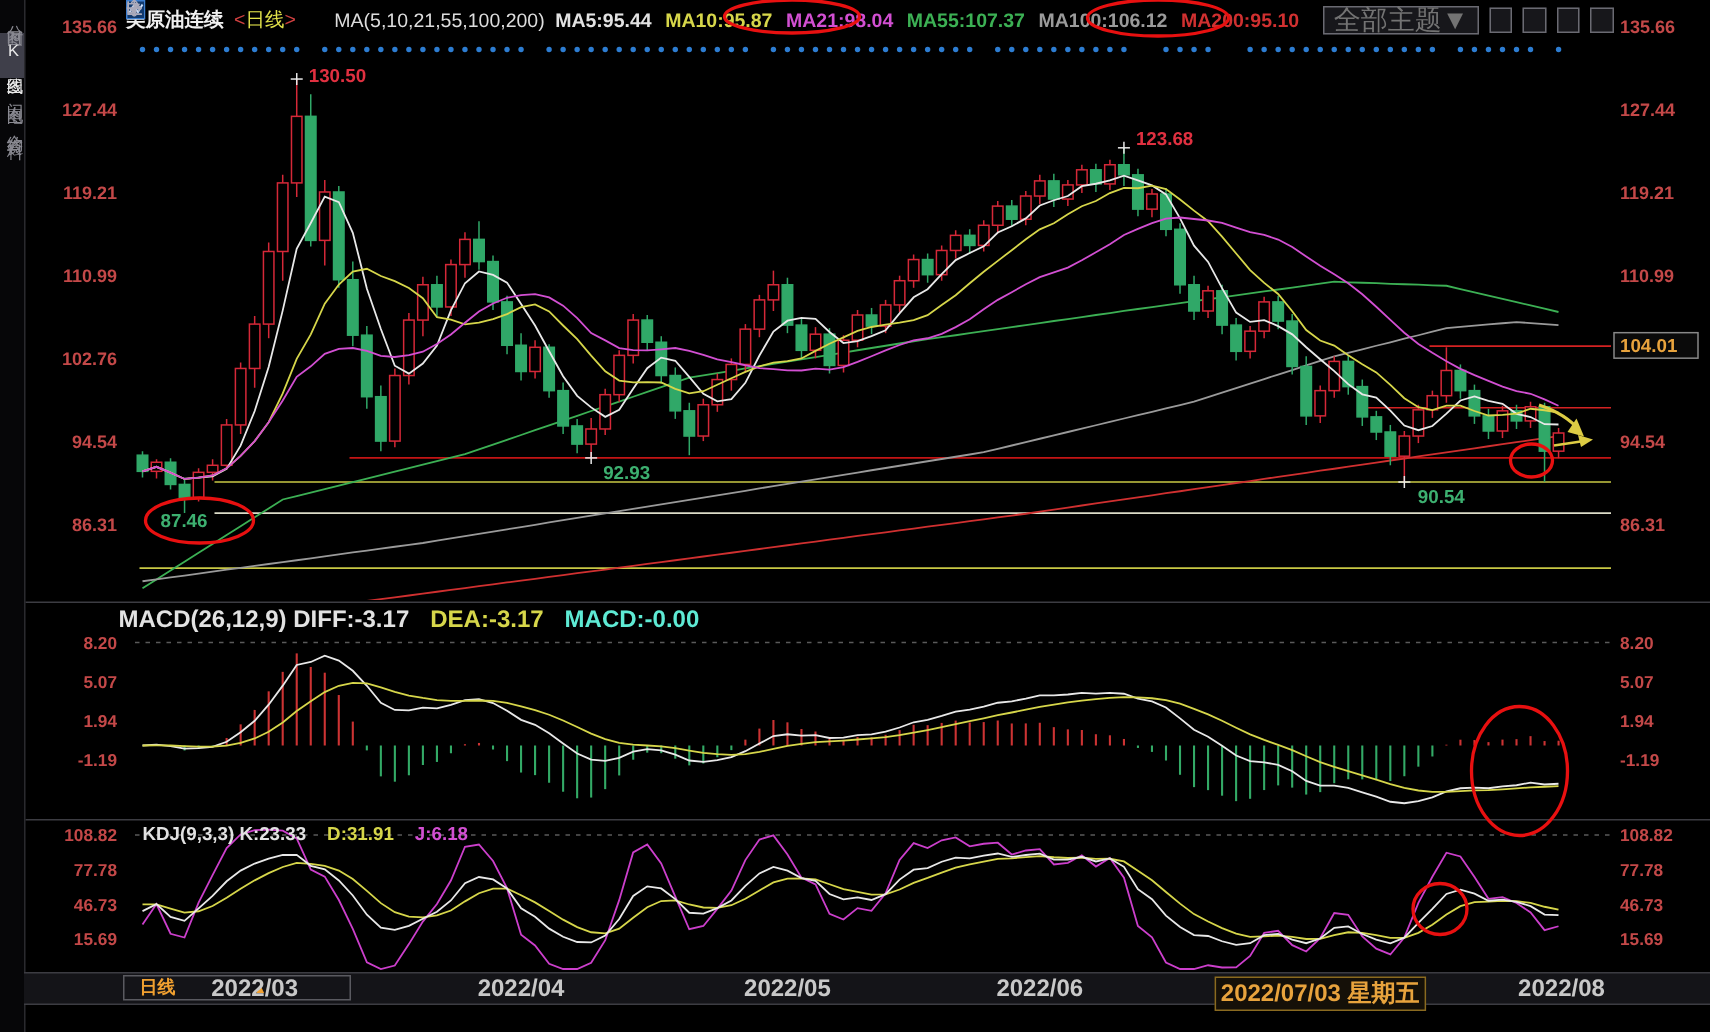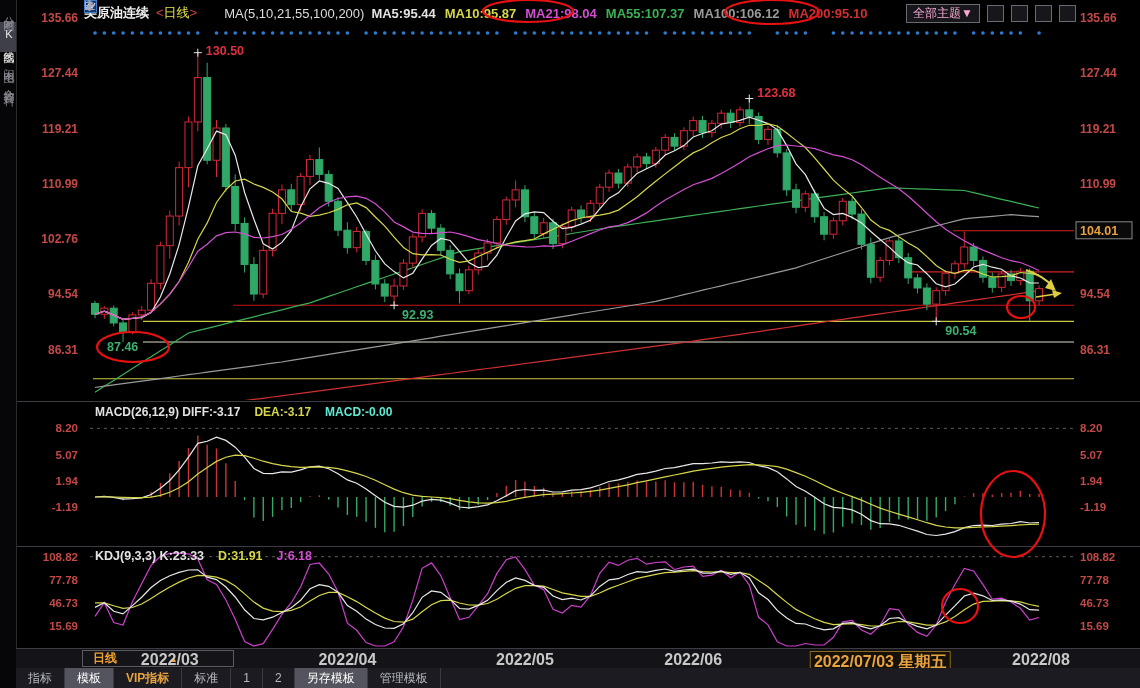--- a/index.html
+++ b/index.html
@@ -14,26 +14,26 @@
   .side-tab{width:16px;writing-mode:vertical-rl;text-orientation:upright;letter-spacing:2px;
             font-size:11px;color:#8a8a92;padding:6px 0;text-align:center;margin-top:2px;cursor:pointer;}
   .side-tab.sel{background:#3f3f4a;color:#eaeaea;}
   
   #topbar{left:84px;top:0;width:992px;height:26px;display:flex;align-items:center;gap:7px;
           font-size:13px;color:#ddd;white-space:nowrap;}
   #symbol{color:#f0f0f0;font-weight:bold;}
   .bracket{color:#d04040;} #period-name{color:#e2e24a;}
   #chart-icon{width:13px;height:13px;display:inline-block;}
   .ma-val{font-weight:bold;}
-  #theme-btn{margin-left:auto;border:1px solid #6a6a72;color:#f9a8d4;font-size:12px;
+  #theme-btn{margin-left:auto;border:1px solid #6a6a72;color:#737373;font-size:18px;
              padding:0 6px;height:17px;line-height:17px;cursor:pointer;background:#17171b;}
   .tool-btn{border:1px solid #6a6a72;width:15px;height:15px;display:inline-flex;align-items:center;
             justify-content:center;cursor:pointer;background:#17171b;}
   
-  #macd-header{left:95px;top:405px;font-size:12px;font-weight:bold;display:flex;gap:14px;}
+  #macd-header{left:79px;top:405px;font-size:16px;font-weight:bold;display:flex;gap:14px;}
   #kdj-header{left:95px;top:549px;font-size:12.5px;font-weight:bold;display:flex;gap:14px;}
   
   #datebar{left:16px;top:648px;width:1124px;height:20px;background:#141418;border-top:1px solid #3c3c42;
            border-bottom:1px solid #3c3c42;}
   #period-box{position:absolute;left:66px;top:1px;width:130px;height:15px;border:1px solid #5a5a60;
               display:flex;align-items:center;padding:0 10px;cursor:pointer;}
   #period-box .plabel{color:#f0a030;font-weight:bold;font-size:12px;}
   #period-box .parrow{color:#f0a030;font-size:9px;margin-left:52px;}
   .date-tick{position:absolute;top:2px;transform:translateX(-50%);font-size:16px;font-weight:bold;color:#c8c8c8;}
   .date-tick.hl{color:#e8a33d;border:1px solid #8a6a20;padding:0 3px;background:#151008;}
@@ -585,30 +585,20 @@
     <div id="date-ticks">
         <div class="date-tick" style="left: 153.776px;">2022/03</div>
         <div class="date-tick" style="left: 331.369px;">2022/04</div>
         <div class="date-tick" style="left: 508.962px;">2022/05</div>
         <div class="date-tick" style="left: 677.208px; text-align: center;">2022/06</div>
         <div class="date-tick hl" style="left: 864.148px;">2022/07/03 星期五</div>
         <div class="date-tick" style="left: 995.006px; margin-left: 30px;">2022/08</div>
       </div>
   </div>
 
-  <div id="toolbar" class="hud">
-      <div class="tb-item">指标</div>
-      <div class="tb-item active">模板</div>
-      <div class="tb-item vip">VIP指标</div>
-      <div class="tb-item">标准</div>
-      <div class="tb-item">1</div>
-      <div class="tb-item">2</div>
-      <div class="tb-item active">另存模板</div>
-      <div class="tb-item">管理模板</div>
-    </div>
 
   <svg id="overlay" width="1140" height="688">
       <ellipse cx="528" cy="11" rx="45" ry="11" fill="none" stroke="#e81010" stroke-width="2.2"></ellipse>
       <ellipse cx="772" cy="12" rx="47" ry="12" fill="none" stroke="#e81010" stroke-width="2.2"></ellipse>
       <ellipse cx="133" cy="347" rx="36" ry="15" fill="none" stroke="#e81010" stroke-width="2.2"></ellipse>
       <ellipse cx="1021" cy="307" rx="14" ry="11" fill="none" stroke="#e81010" stroke-width="2.2"></ellipse>
       <ellipse cx="1013" cy="514" rx="32" ry="43" fill="none" stroke="#e81010" stroke-width="2.2"></ellipse>
       <ellipse cx="960" cy="606" rx="18" ry="17" fill="none" stroke="#e81010" stroke-width="2.2"></ellipse>
       <path d="M1026,270 Q1044,276 1053,287" fill="none" stroke="#ddcc44" stroke-width="2"></path>
       <polygon points="1056,291 1045,288 1051,279" fill="#ddcc44"></polygon>

